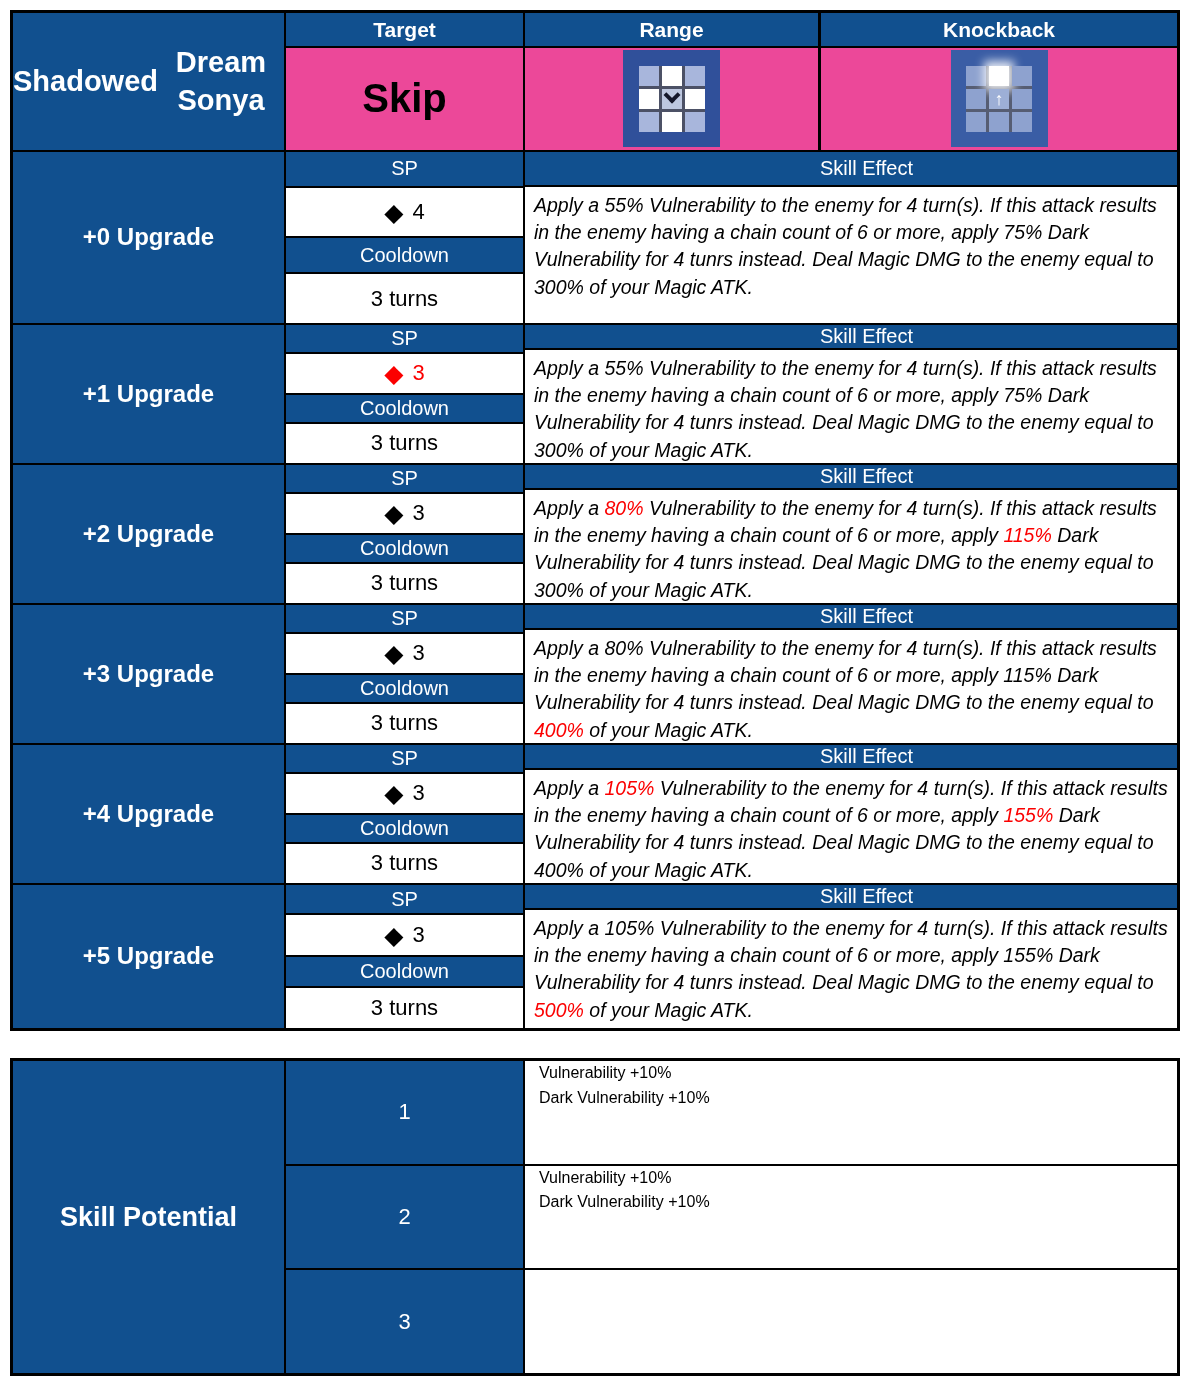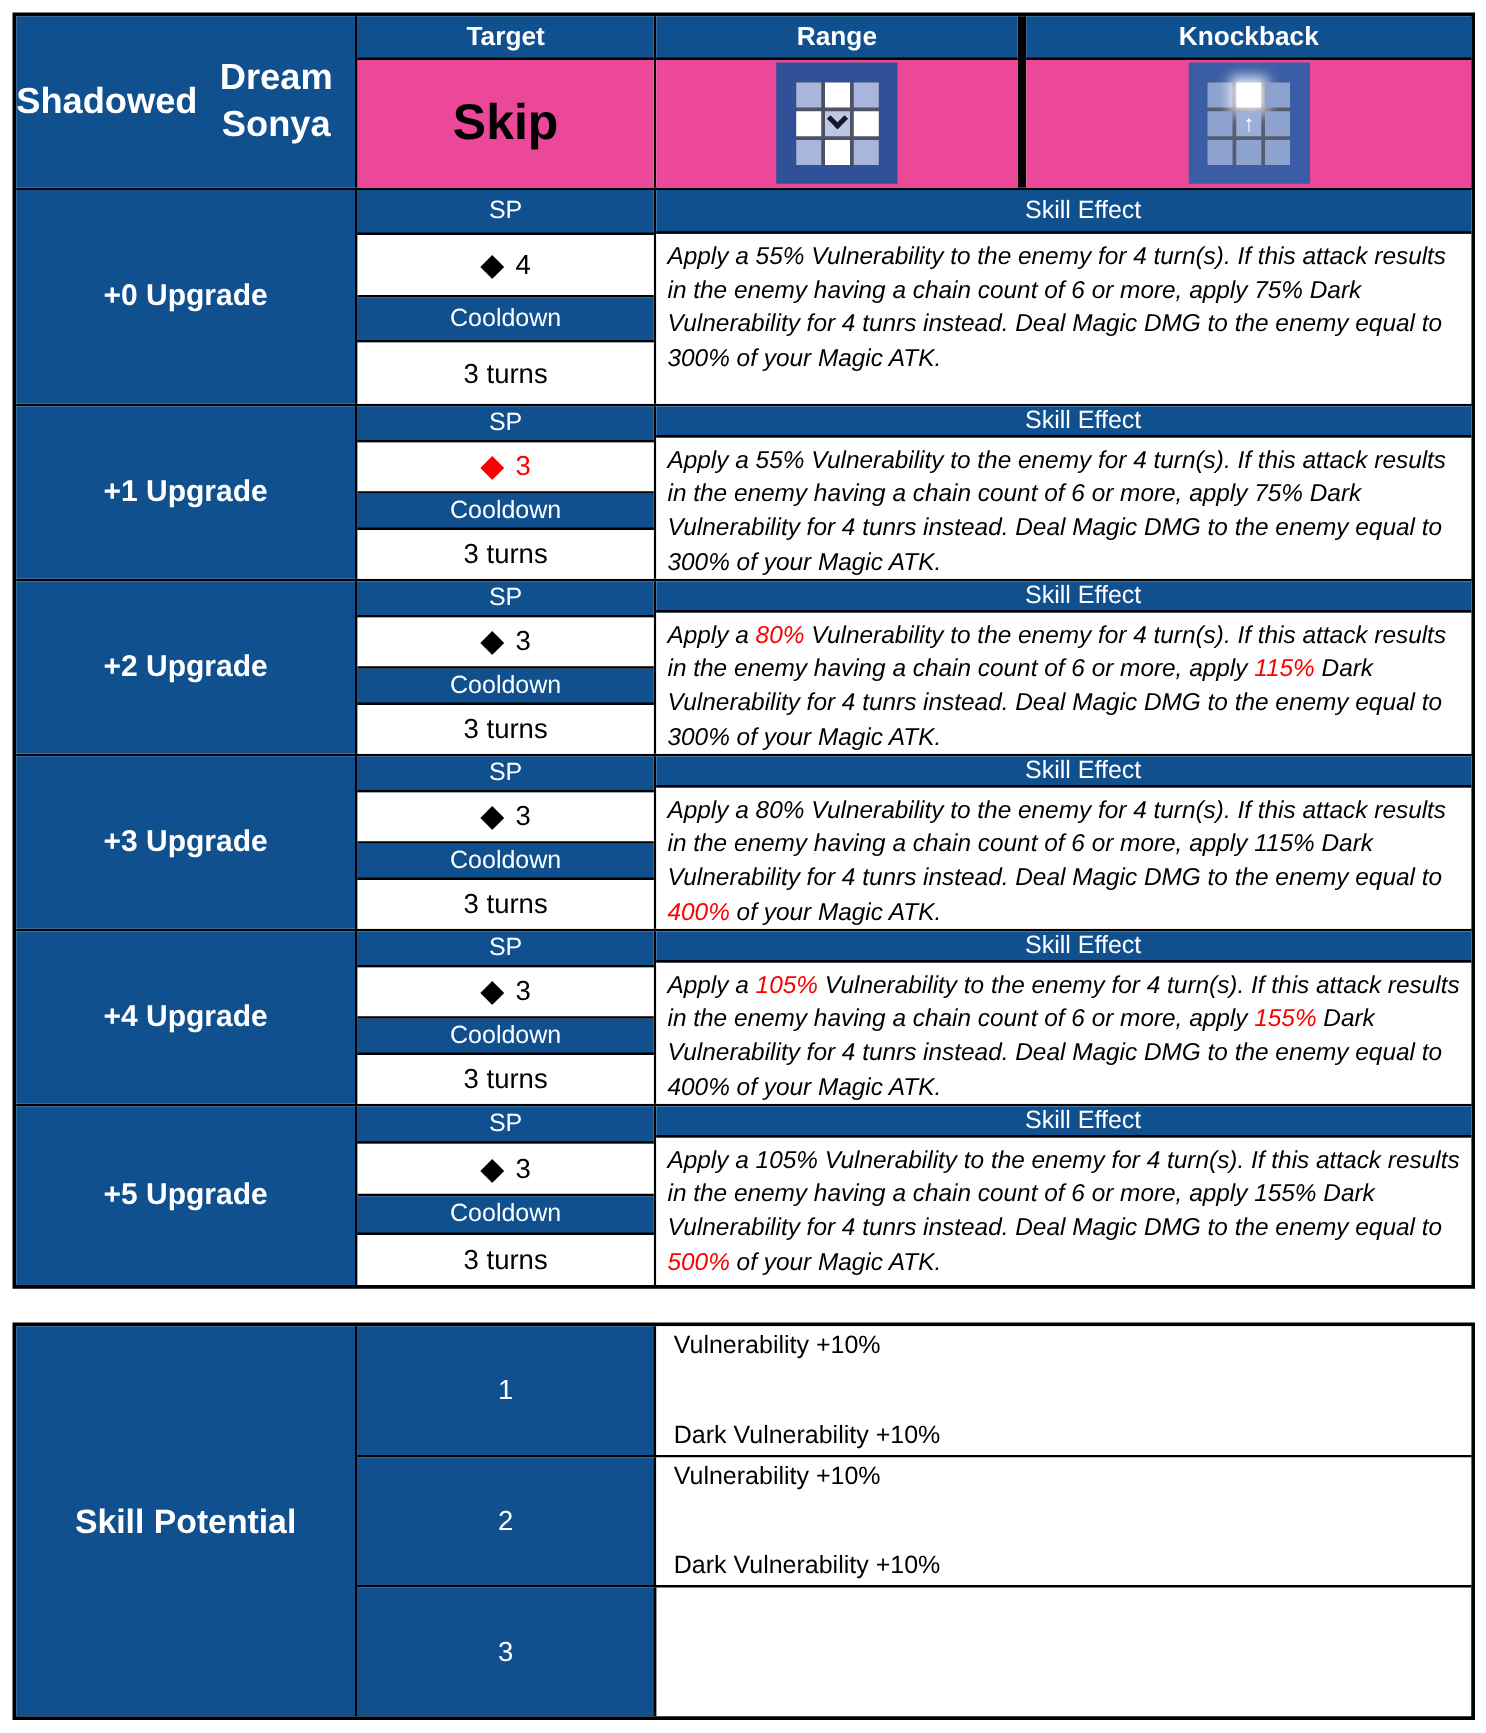--- a/index.html
+++ b/index.html
@@ -16,21 +16,21 @@
   }
   .trow{display:flex;border-bottom:2px solid #000;}
   .trow:last-child{border-bottom:none;}
   .hrow{height:140px;}
   .r0{height:175px;}
   .r1,.r2,.r3,.r4{height:140px;}
   .r5{flex:1;}
 
   .c1{width:273px;border-right:2px solid #000;}
   .c2{width:239px;border-right:2px solid #000;}
-  .c3{width:296px;border-right:7px solid #000000;}
+  .c3{width:296px;border-right:3px solid #000000;}
   .c4{flex:1;}
 
   .blue{background:#11508f;color:#fff;}
   .center{display:flex;align-items:center;justify-content:center;}
 
   .name-cell{font-weight:bold;font-size:29px;line-height:1.32;text-align:center;}
   .colstack{display:flex;flex-direction:column;}
   .band-h{flex:0 0 35px;border-bottom:2px solid #000;font-size:21px;font-weight:bold;}
   .band-body{flex:1;background:#ec4899;}
   .skip-text{font-weight:bold;font-size:40px;color:#000;}
@@ -64,21 +64,21 @@
   
   .pot-table{
     width:1170px;height:318px;border:3px solid #000;margin-top:27px;
     display:flex;background:#fff;
   }
   .pot-label{width:273px;border-right:2px solid #000;font-weight:bold;font-size:27px;}
   .pot-rows{flex:1;display:flex;flex-direction:column;}
   .pot-row{flex:1;display:flex;border-bottom:2px solid #000;}
   .pot-row:last-child{border-bottom:none;}
   .pot-num{width:239px;border-right:2px solid #000;font-size:22px;}
-  .pot-text{flex:1;background:#fff;display:flex;flex-direction:column;justify-content:space-between;padding-left:14px;font-size:20px;line-height:1.55;}
+  .pot-text{flex:1;background:#fff;display:flex;flex-direction:column;justify-content:flex-start;padding-left:14px;font-size:16px;line-height:1.55;}
 </style>
 </head>
 <body>
 
 <div class="main-table">
 
   <div class="trow hrow">
     <div class="c1 blue center name-cell">
       <div>Shadowed</div>
       <div>Dream Sonya</div>

